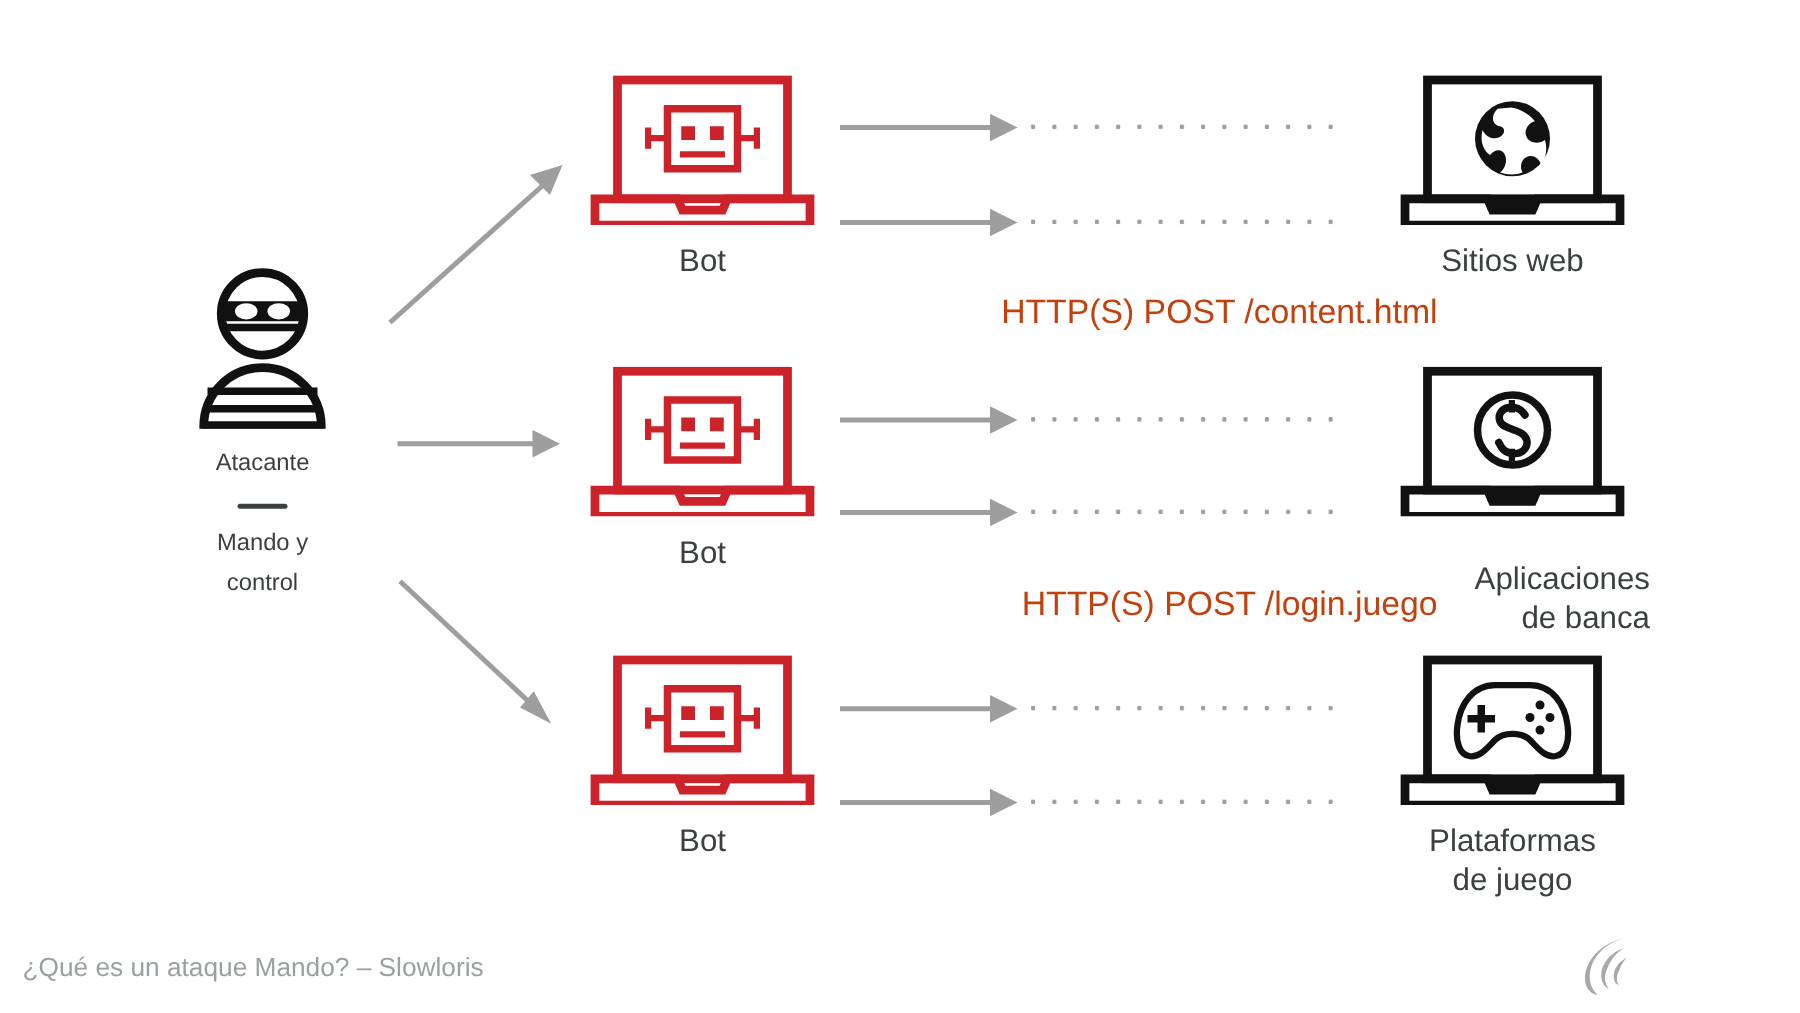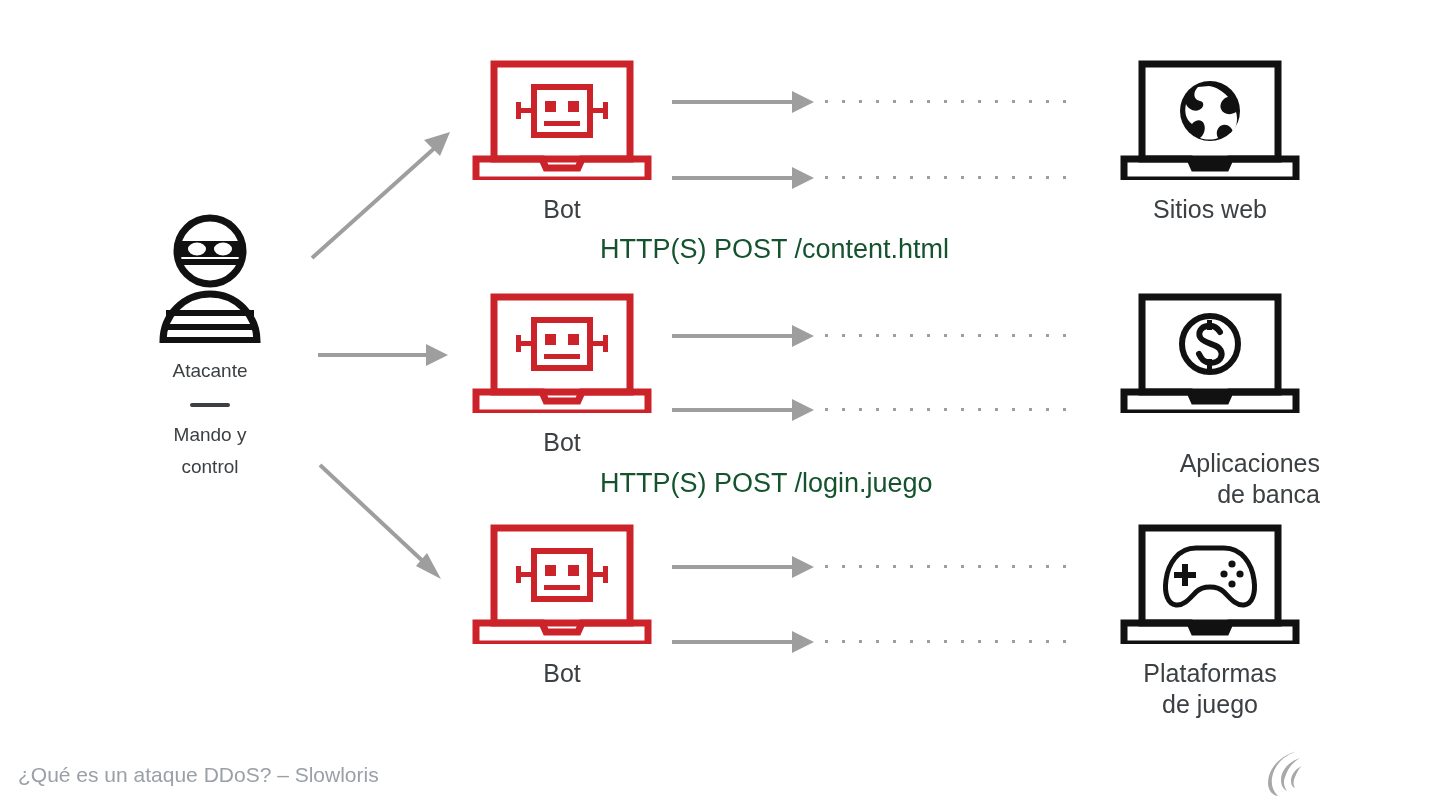--- a/index.html
+++ b/index.html
@@ -36,23 +36,23 @@
   }
   .divider-rule {
     position: absolute;
     width: 40px;
     height: 4px;
     background: #3c4043;
     border-radius: 2px;
   }
   .flow-label {
     position: absolute;
-    color: #14532d;
+    color: #c2410c;
     font-size: 27px;
-    text-align: left;
+    text-align: right;
     font-family: "Liberation Sans", sans-serif;
     white-space: nowrap;
   }
   .footer-caption {
     position: absolute;
     color: #9aa0a6;
     font-size: 21px;
     font-family: "Liberation Sans", sans-serif;
     white-space: nowrap;
   }
@@ -269,21 +269,21 @@
         <circle cx="112" cy="40" r="3.6" fill="#111111"></circle>
         <circle cx="104" cy="50" r="3.6" fill="#111111"></circle>
         <circle cx="120" cy="50" r="3.6" fill="#111111"></circle>
         <circle cx="112" cy="60" r="3.6" fill="#111111"></circle>
       </g>
     </svg>
   </div>
   <div class="node-label" style="left:1100px; top:658px; width:220px;">Plataformas
 de juego</div>
 
-  <div class="footer-caption" style="left:18px; top:763px;">¿Qué es un ataque DDoS? – Slowloris</div>
+  <div class="footer-caption" style="left:18px; top:763px;">¿Qué es un ataque Mando? – Slowloris</div>
 
   <div class="abs" style="left:1262px; top:745px; width:165px; height:52px;">
     <svg width="165" height="52" viewBox="0 0 165 52">
       <path d="M36,6 C18,10 6,24 6,38 C6,45 10,50 16,51 C11,46 9,40 10,33
                C12,20 22,10 36,6 Z" fill="#a8a8a8"></path>
       <path d="M38,13 C26,17 19,26 19,35 C19,40 21,44 25,46 C22,42 21,37 23,32
                C26,23 31,17 38,13 Z" fill="#a8a8a8"></path>
       <path d="M40,21 C33,24 29,30 29,36 C29,39 30,42 33,43 C31,40 31,36 33,32
                C35,27 37,23 40,21 Z" fill="#a8a8a8"></path>
     </svg>

